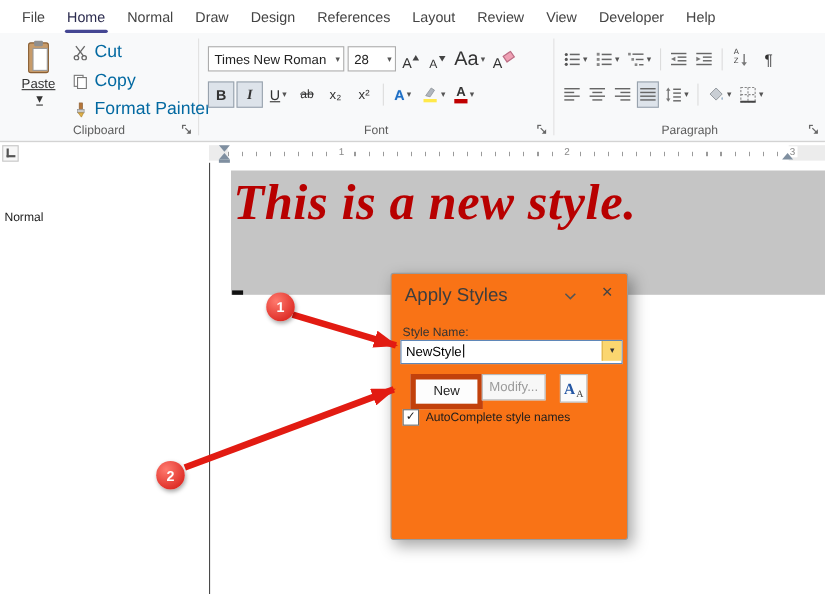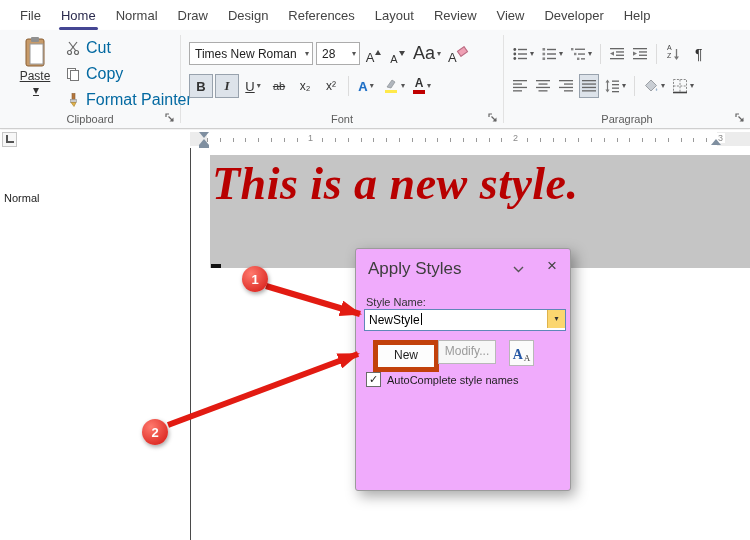--- a/index.html
+++ b/index.html
@@ -84,21 +84,21 @@
   
   .styles-area-label{position:absolute;left:4px;top:192px;font-size:11px;color:#222;}
   .vline{position:absolute;left:190px;top:148px;bottom:0;width:1px;background:#4a4a4a;}
   .selection{position:absolute;left:210px;top:155px;width:556px;height:113px;background:#c5c5c5;}
   .doc-text{position:absolute;left:2px;top:2px;white-space:nowrap;
             font-family:"Liberation Serif","DejaVu Serif",serif;font-style:italic;font-weight:bold;
             font-size:46px;letter-spacing:.5px;color:#b80000;}
   .caret-mark{position:absolute;left:211px;top:264px;width:10px;height:4px;background:#111;}
 
   
-  .dialog{position:absolute;left:355px;top:248px;width:214px;height:241px;background:#f0abfc;
+  .dialog{position:absolute;left:355px;top:248px;width:214px;height:241px;background:#f97316;
           border:1px solid #9b9b9b;border-radius:3px;box-shadow:4px 5px 14px rgba(0,0,0,.35);z-index:5;}
   .dlg-title{position:absolute;left:12px;top:10px;font-size:17px;color:#3d3d3d;}
   .dlg-chevron{position:absolute;right:46px;top:17px;}
   .dlg-close{position:absolute;right:13px;top:7px;font-size:17px;color:#444;}
   .dlg-label{position:absolute;left:10px;top:47px;font-size:11px;color:#333;}
   .dlg-combo{position:absolute;left:8px;top:60px;width:200px;height:20px;background:#fff;border:1px solid #5f87b8;}
   .dlg-combo-text{position:absolute;left:4px;top:3px;font-size:12px;color:#000;}
   .txtcaret{display:inline-block;width:1px;height:12px;background:#000;vertical-align:-1px;margin-left:1px;}
   .dlg-combo-btn{position:absolute;right:0;top:0;width:17px;height:18px;background:#fbd66f;
                  border-left:1px solid #dfb34b;display:flex;align-items:center;justify-content:center;}

